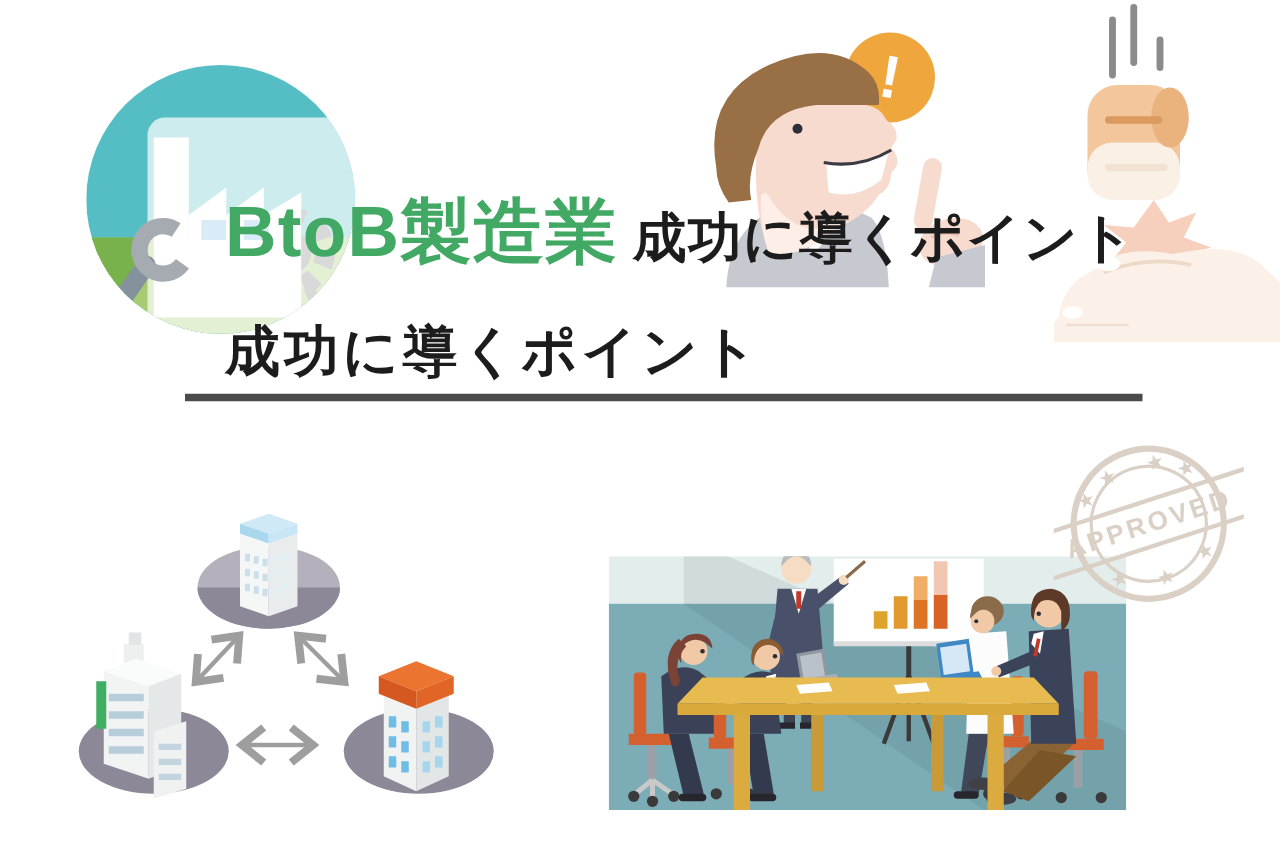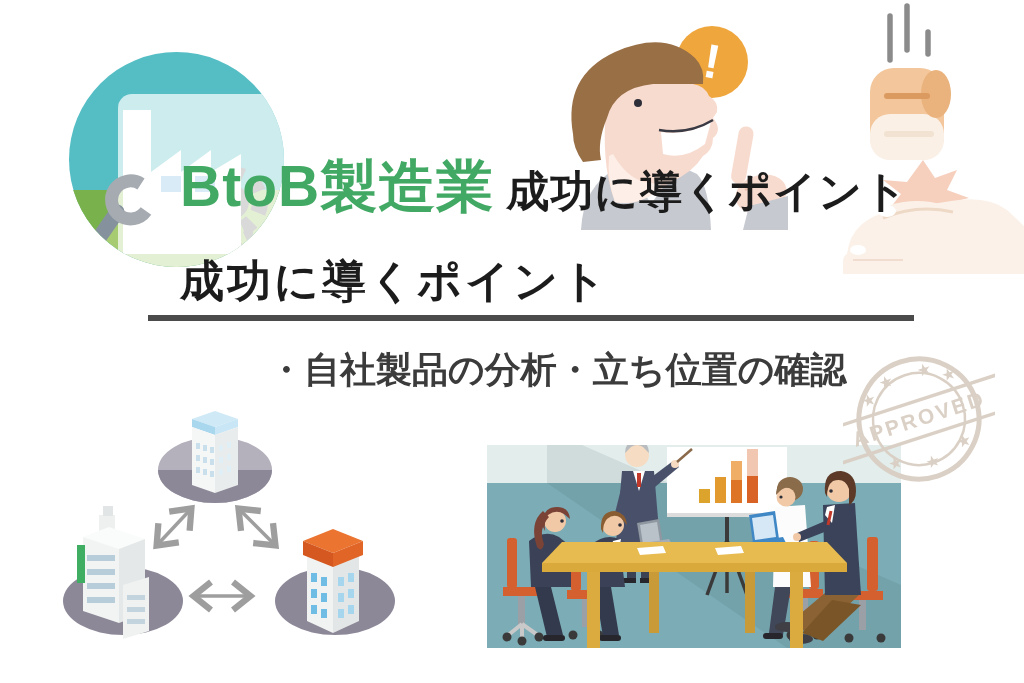--- a/index.html
+++ b/index.html
@@ -104,21 +104,20 @@
     </g>
   </svg>
 
   <div class="abs title-line1">
     <span class="t-green">BtoB製造業</span>
     <span class="t-black">成功に導くポイント</span>
   </div>
   <div class="abs title-line2">成功に導くポイント</div>
   <div class="abs divider"></div>
 
-  <div class="abs bullet bullet-1">・自社製品の分析・立ち位置の確認</div>
 
   <svg class="abs" style="left:45px;top:385px;" width="375" height="292" viewBox="0 0 375 292">
     <defs>
       <marker id="chev" markerWidth="10" markerHeight="10" refX="5" refY="5" orient="auto-start-reverse">
         <path d="M1,1 L6,5 L1,9" fill="none" stroke="#9e9e9e" stroke-width="1.8"></path>
       </marker>
     </defs>
 
     <g>
       <ellipse cx="170" cy="85" rx="57" ry="33" fill="#b4b0bc"></ellipse>

